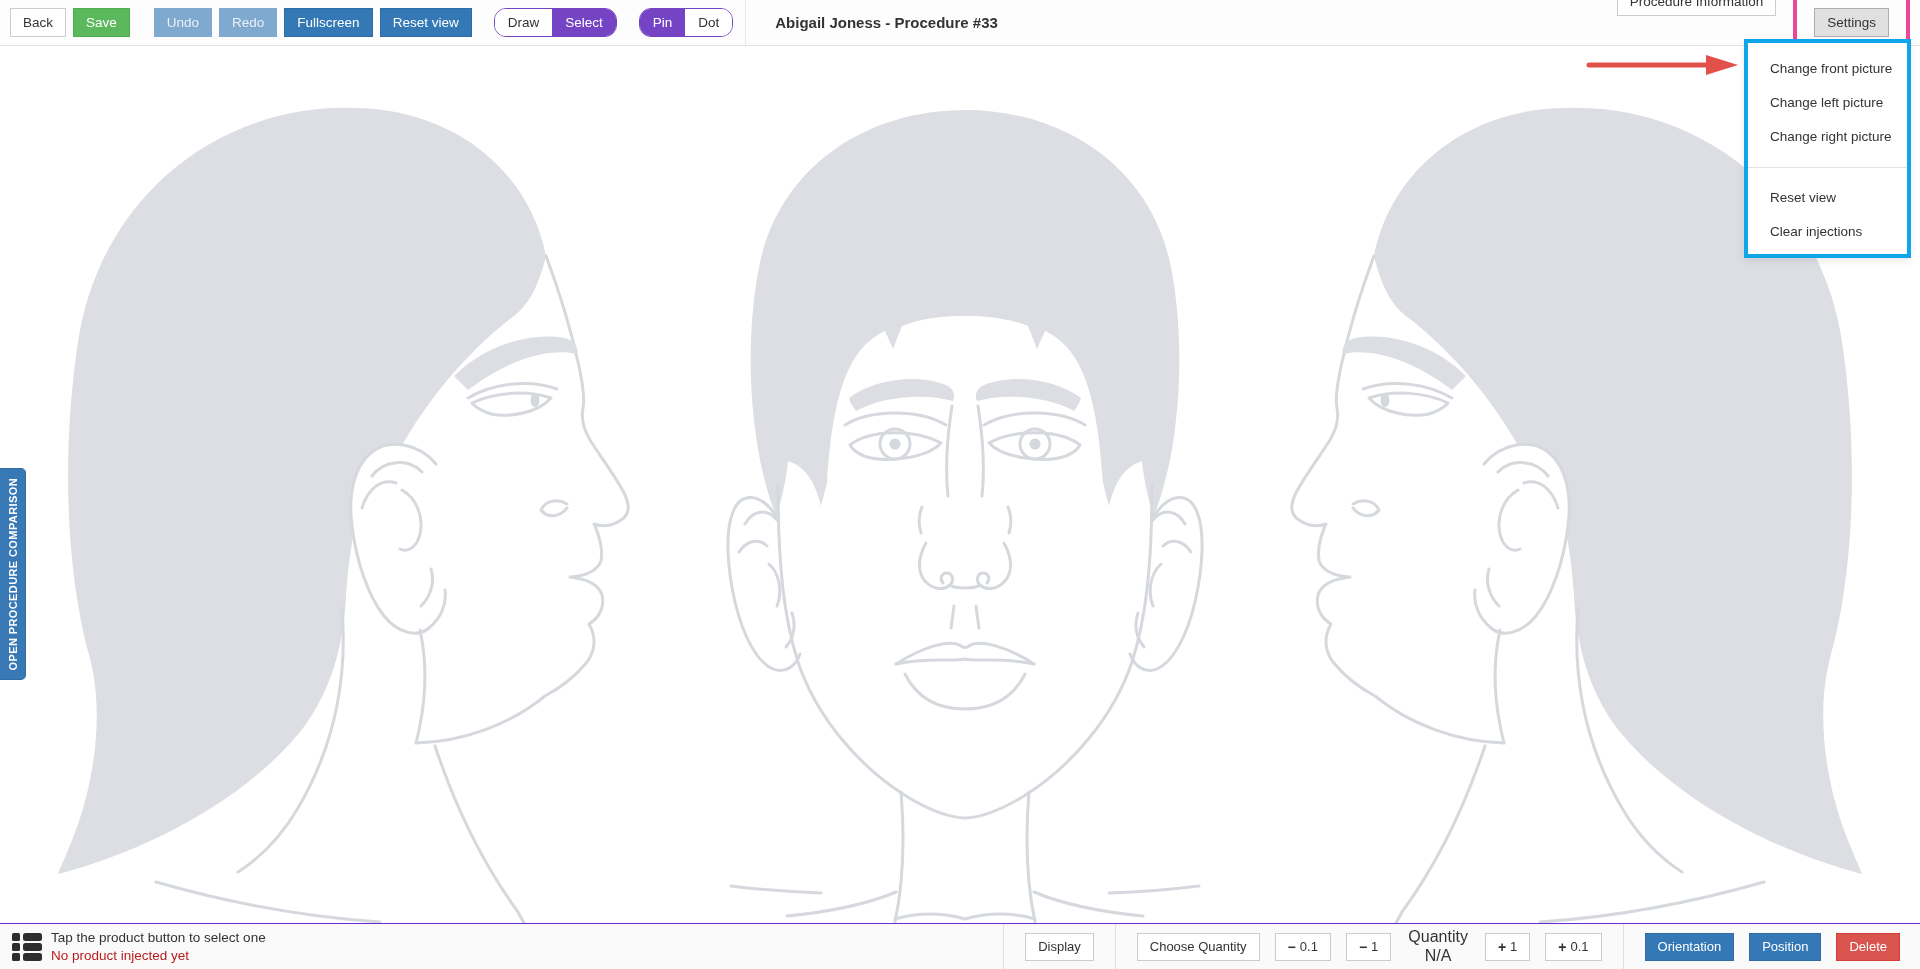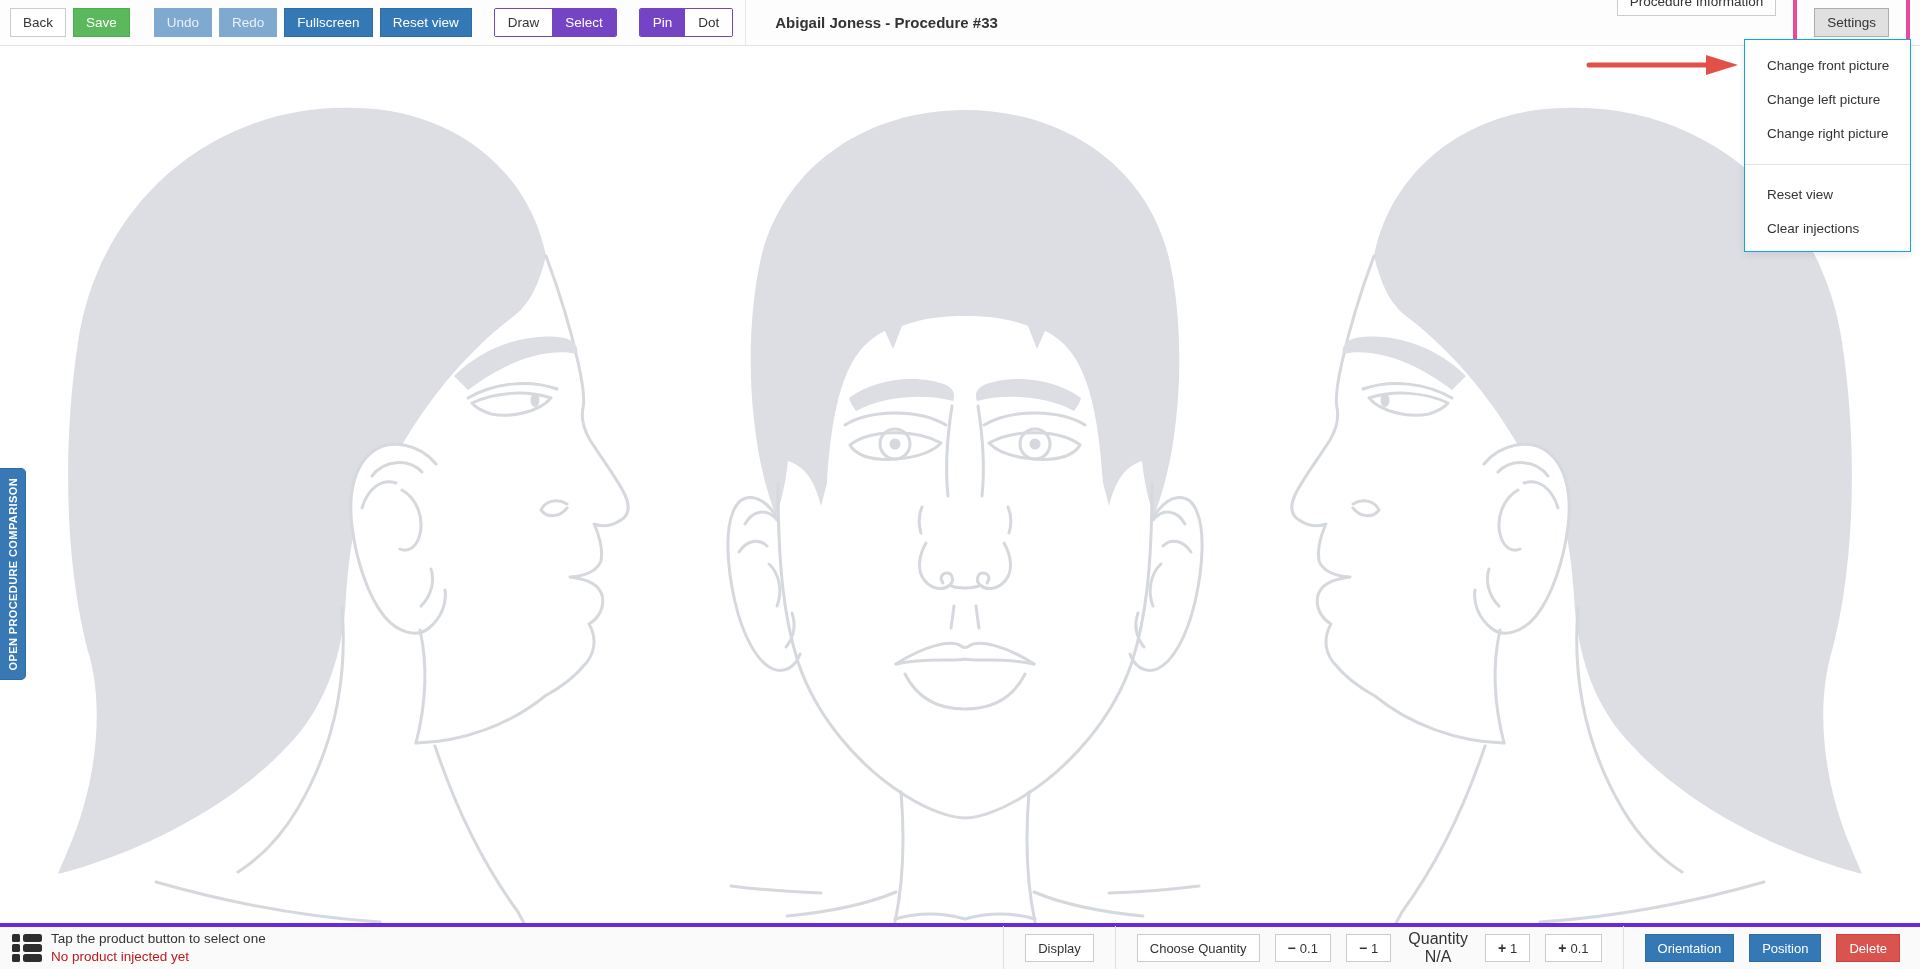--- a/index.html
+++ b/index.html
@@ -21,21 +21,21 @@
   }
   .btn-default { background:#fff; border-color:#ccc; color:#333; }
   .btn-success { background:#5cb85c; border-color:#4cae4c; color:#fff; }
   .btn-primary { background:#3478b5; border-color:#2e6da4; color:#fff; }
   .btn-primary-disabled { background:#80a9cf; border-color:#80a9cf; color:#e9f0f7; }
   .btn-danger  { background:#d9534f; border-color:#d43f3a; color:#fff; }
   .btn-gray    { background:#e0e0e0; border-color:#adadad; color:#333; }
   .mlg { margin-left:24px; }
   .mls { margin-left:7px; }
   .seg {
-    display:flex; margin-left:22px; border:1px solid #7444c4; border-radius:2px;
+    display:flex; margin-left:22px; border:1px solid #7444c4; border-radius:12px;
     overflow:hidden; height:29px;
   }
   .seg .seg-item {
     display:inline-flex; align-items:center; padding:0 13px; font-size:13.5px;
     background:#fff; color:#333; cursor:pointer;
   }
   .seg .seg-item.active { background:#7444c4; color:#fff; }
   .topbar-divider { width:1px; height:45px; background:#e9e9e9; margin-left:12px; }
   .proc-title { margin-left:29px; font-size:15px; font-weight:bold; color:#333; }
   .topbar-right { margin-left:auto; display:flex; align-items:flex-start; }
@@ -60,35 +60,35 @@
     display:flex; align-items:center; justify-content:center; z-index:4;
   }
   .side-tab span {
     writing-mode:vertical-rl; transform:rotate(180deg);
     color:#fff; font-size:11px; font-weight:bold; letter-spacing:.4px; white-space:nowrap;
   }
 
   
   .dropdown {
     position:absolute; top:39px; left:1744px; width:167px; z-index:10;
-    background:#fff; border:1px solid #0ea5e9; box-shadow:0 3px 8px rgba(0,0,0,.08);
+    background:#fff; border:4px solid #0ea5e9; box-shadow:0 3px 8px rgba(0,0,0,.08);
     padding:8px 0 6px 0;
   }
   .dropdown .item {
     height:34px; display:flex; align-items:center; padding:0 22px;
     font-size:13.5px; color:#333; cursor:pointer; white-space:nowrap;
   }
   .dropdown .menu-divider { border-top:1px solid #e3e3e3; margin:14px 0 12px 0; }
 
   .annotation-arrow { position:absolute; top:53px; left:1584px; z-index:11; }
 
   
   .bottombar {
     position:absolute; left:0; bottom:0; width:1920px; height:46px;
-    background:#fafafa; border-top:4px solid #6d28d9;
+    background:#fafafa; border-top:1px solid #6d28d9;
     display:flex; align-items:center; padding:0 20px 0 12px; z-index:5;
   }
   .product-icon { width:30px; height:28px; display:flex; flex-direction:column;
     justify-content:space-between; flex:0 0 auto; }
   .product-icon .row { display:flex; justify-content:space-between; height:8px; }
   .product-icon .sq  { width:8px;  height:8px; background:#2e2e2e; border-radius:1.5px; }
   .product-icon .bar { width:19px; height:8px; background:#2e2e2e; border-radius:2.5px; }
   .product-msgs { margin-left:9px; line-height:1.3; }
   .product-hint   { font-size:13.5px; color:#333; }
   .product-status { font-size:13.5px; color:#b91c1c; }

